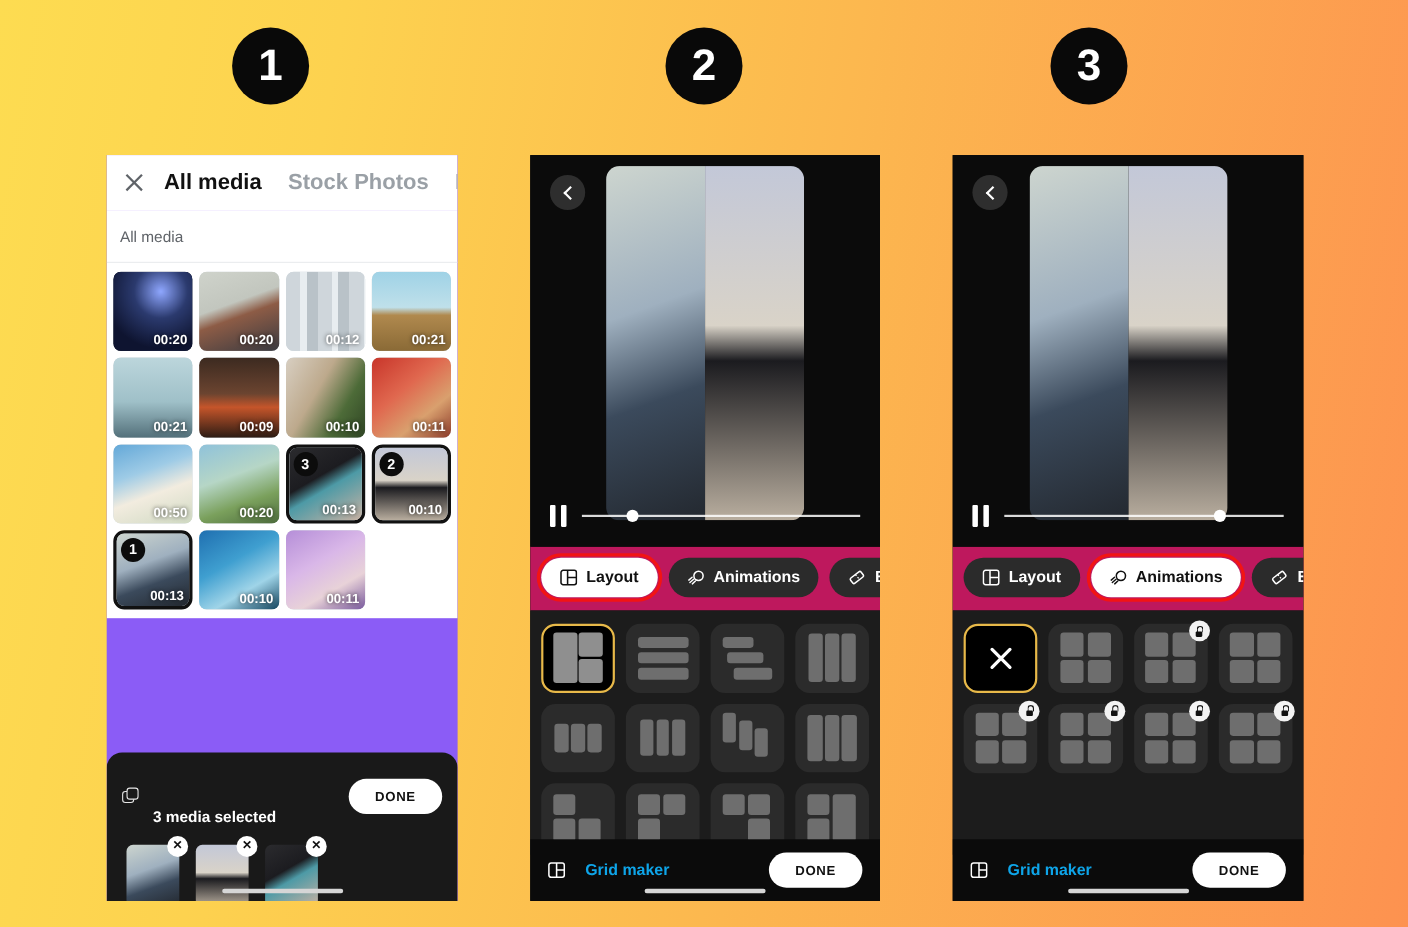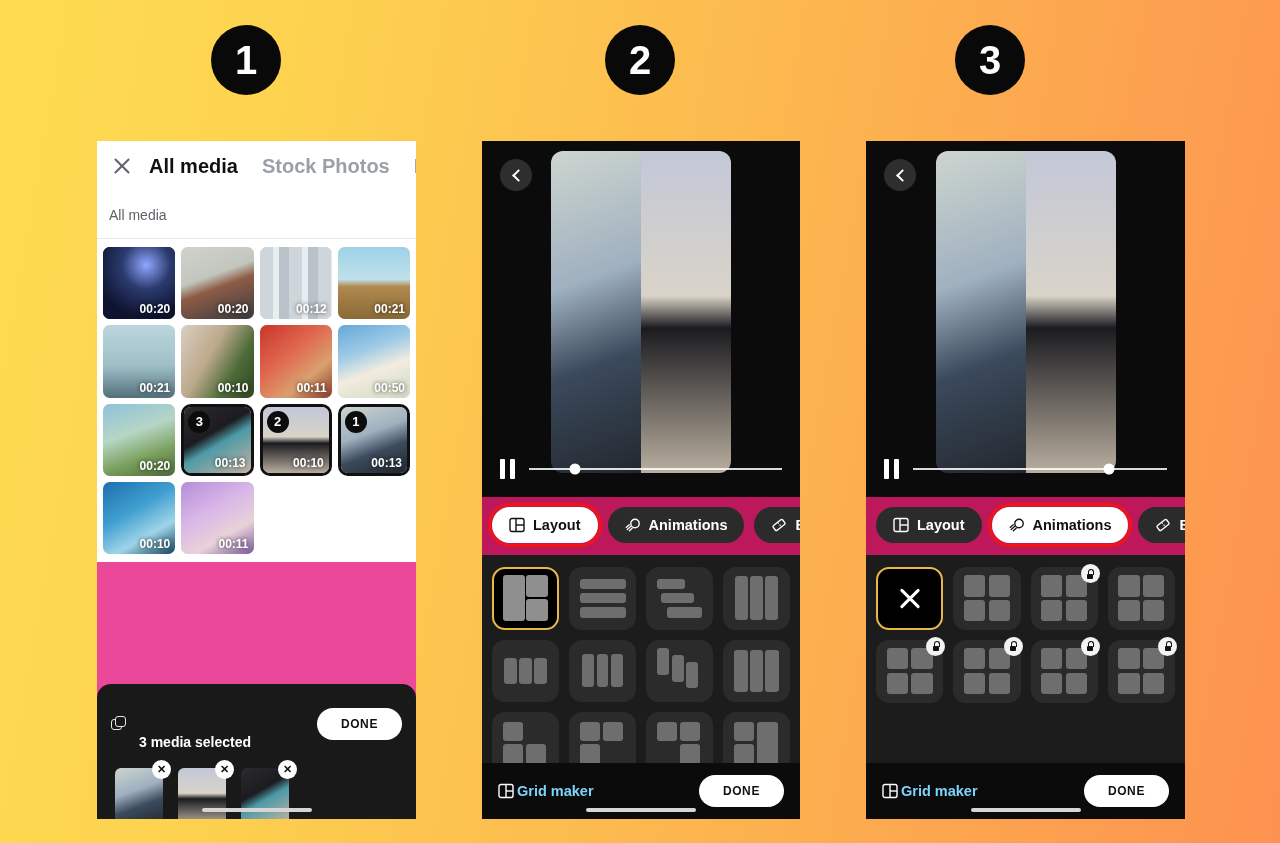--- a/index.html
+++ b/index.html
@@ -25,21 +25,21 @@
     line-height: 1;
   }
   #badge1 { left: 211px; top: 25px; }
   #badge2 { left: 605px; top: 25px; }
   #badge3 { left: 955px; top: 25px; }
 
   
   .panel {
     position: absolute;
     overflow: hidden;
-    background: #ec4899;
+    background: #8b5cf6;
   }
   #panel1 { left: 97px;  top: 141px; width: 319px; height: 678px; }
   #panel2 { left: 482px; top: 141px; width: 318px; height: 678px; background:#0b0b0b; }
   #panel3 { left: 866px; top: 141px; width: 319px; height: 678px; background:#0b0b0b; }
 
   
   .p1-header {
     height: 50px;
     display: flex; align-items: center;
     padding: 0 12px;
@@ -255,21 +255,21 @@
   .glyph { width: 46px; height: 46px; position: relative; }
   .glyph b { position: absolute; background: #6e6e6e; border-radius: 3px; display:block; }
   .opt.sel .glyph b { background: #8f8f8f; }
 
   .editor-bottom {
     position: absolute; left: 0; right: 0; bottom: 0;
     height: 56px; background: #0b0b0b;
     display: flex; align-items: center; justify-content: space-between;
     padding: 0 16px;
   }
-  .gm-label { display:flex; align-items:center; gap: 3px; color:#7dd3fc; font-size:14.5px; font-weight:600; }
+  .gm-label { display:flex; align-items:center; gap: 18px; color:#0ea5e9; font-size:14.5px; font-weight:600; }
 
   
   .art { background-size: cover; background-position: center; }
 </style>
 </head>
 <body>
 
 <div class="step-badge" id="badge1">
   <span>1</span>
 </div>
@@ -306,20 +306,24 @@
         <div class="art" style="background: repeating-linear-gradient(90deg, rgb(207, 214, 219) 0px, rgb(207, 214, 219) 18%, rgb(232, 237, 240) 18%, rgb(232, 237, 240) 26%, rgb(185, 194, 200) 26%, rgb(185, 194, 200) 40%);"></div>
         <div class="dur">00:12</div>
       </div>
       <div class="thumb">
         <div class="art" style="background: linear-gradient(rgb(159, 210, 230) 0%, rgb(191, 224, 234) 45%, rgb(176, 137, 78) 55%, rgb(138, 106, 54) 100%);"></div>
         <div class="dur">00:21</div>
       </div>
       <div class="thumb">
         <div class="art" style="background: linear-gradient(rgb(188, 214, 220) 0%, rgb(159, 192, 200) 55%, rgb(83, 112, 122) 100%);"></div>
         <div class="dur">00:21</div>
+      </div>
+      <div class="thumb">
+        <div class="art" style="background: linear-gradient(rgb(60, 42, 32) 0%, rgb(107, 68, 48) 45%, rgb(197, 85, 42) 62%, rgb(44, 28, 20) 100%);"></div>
+        <div class="dur">00:09</div>
       </div>
       <div class="thumb">
         <div class="art" style="background: linear-gradient(120deg, rgb(216, 207, 194) 0%, rgb(189, 169, 140) 40%, rgb(77, 107, 56) 70%, rgb(47, 69, 36) 100%);"></div>
         <div class="dur">00:10</div>
       </div>
       <div class="thumb">
         <div class="art" style="background: linear-gradient(140deg, rgb(200, 53, 42) 0%, rgb(224, 104, 79) 40%, rgb(217, 160, 110) 70%, rgb(140, 58, 42) 100%);"></div>
         <div class="dur">00:11</div>
       </div>
       <div class="thumb">

